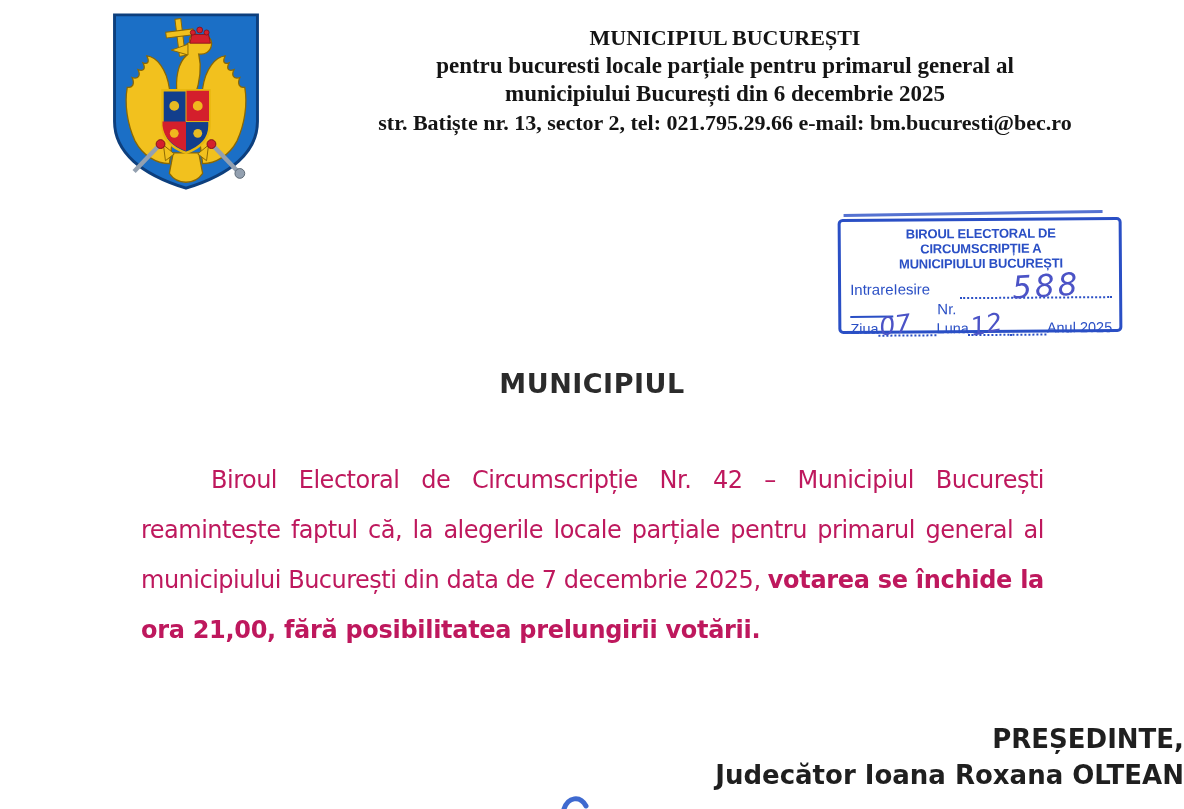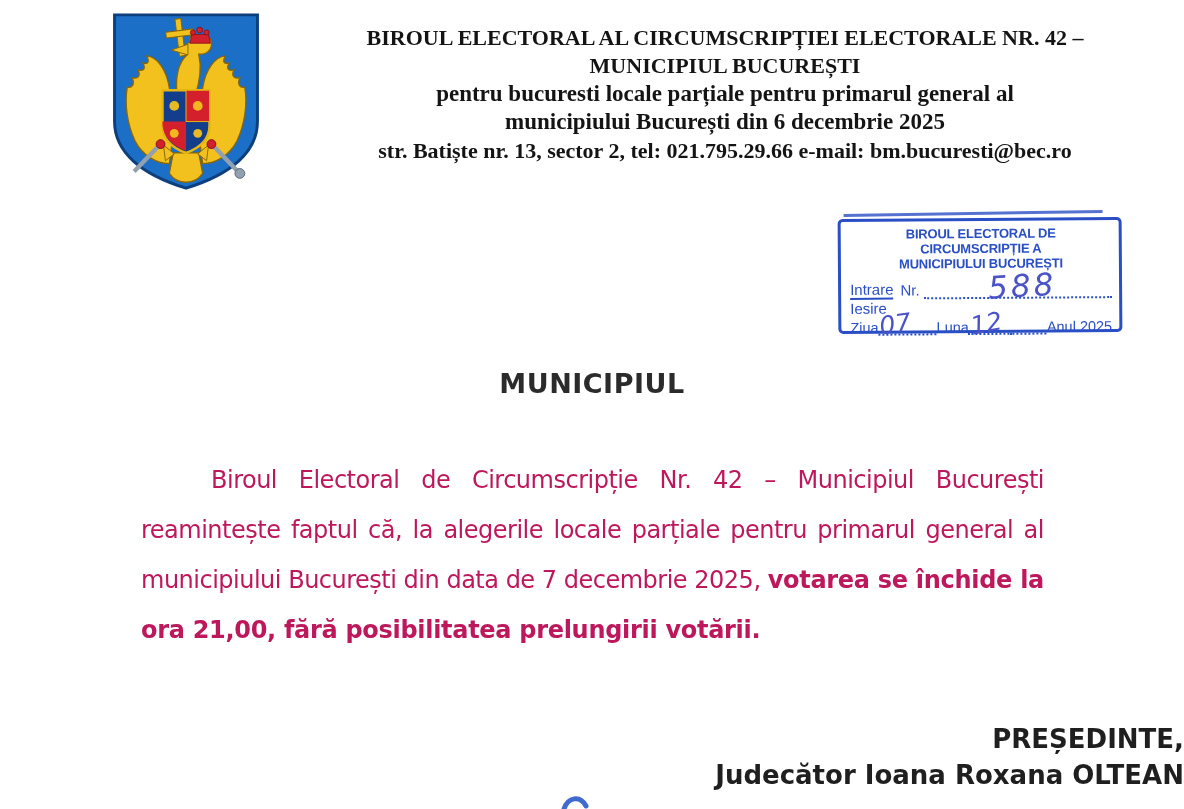--- a/index.html
+++ b/index.html
@@ -27,23 +27,23 @@
     color:#2a4fc5;padding:5px 7px 8px 9px;
     font-family:"Liberation Sans",sans-serif;
     transform:rotate(-0.4deg);
   }
   .stamp::before{ 
     content:"";position:absolute;top:-9px;left:3px;right:16px;height:3px;
     background:#2a4fc5;opacity:.8;transform:rotate(-.5deg);
   }
   .stamp-title{font-weight:bold;font-size:13px;line-height:15px;text-align:center;letter-spacing:-0.2px;}
   .nr-row{display:flex;margin-top:9px;}
-  .inout{display:flex;flex-direction:column;font-size:15px;line-height:17px;}
+  .inout{display:flex;flex-direction:row;font-size:15px;line-height:17px;}
   .intrare{border-bottom:2px solid #2a4fc5;padding-bottom:0px;}
-  .nr-label{font-size:15px;margin-left:7px;margin-top:1px;}
+  .nr-label{font-size:15px;margin-left:7px;margin-top:20px;}
   .dotline{border-bottom:2px dotted #2a4fc5;position:relative;}
   .nr-line{flex:1;margin-left:4px;height:17px;}
   .ziua-row{display:flex;align-items:flex-end;font-size:14.5px;margin-top:3px;}
   .dl-day{width:58px;height:14px;}
   .dl-month{width:44px;height:14px;}
   .dl-tail{width:34px;height:14px;}
   .hand{
     position:absolute;color:#4b53c6;font-family:"DejaVu Sans",sans-serif;
     font-style:italic;font-weight:400;white-space:nowrap;
   }
@@ -117,21 +117,20 @@
     <g fill="#f2c11e" opacity="0.95">
       <circle cx="68" cy="100" r="5"></circle>
         <circle cx="92" cy="100" r="5"></circle>
       <circle cx="68" cy="128" r="4.5"></circle>
         <circle cx="92" cy="128" r="4.5"></circle>
     </g>
   </svg>
 </div>
 
 <div class="letterhead">
-  <div class="lh-bold">BIROUL ELECTORAL AL CIRCUMSCRIPȚIEI ELECTORALE NR. 42 –</div>
   <div class="lh-bold">MUNICIPIUL BUCUREȘTI</div>
   <div class="lh-bold2">pentru bucuresti locale parțiale pentru primarul general al</div>
   <div class="lh-bold2">municipiului București din 6 decembrie 2025</div>
   <div class="lh-normal">str. Batiște nr. 13, sector 2, tel: 021.795.29.66  e-mail: bm.bucuresti@bec.ro</div>
 </div>
 
 <div class="stamp">
   <div class="stamp-title">BIROUL ELECTORAL DE CIRCUMSCRIPȚIE A</div>
   <div class="stamp-title">MUNICIPIULUI BUCUREȘTI</div>
   <div class="nr-row">

